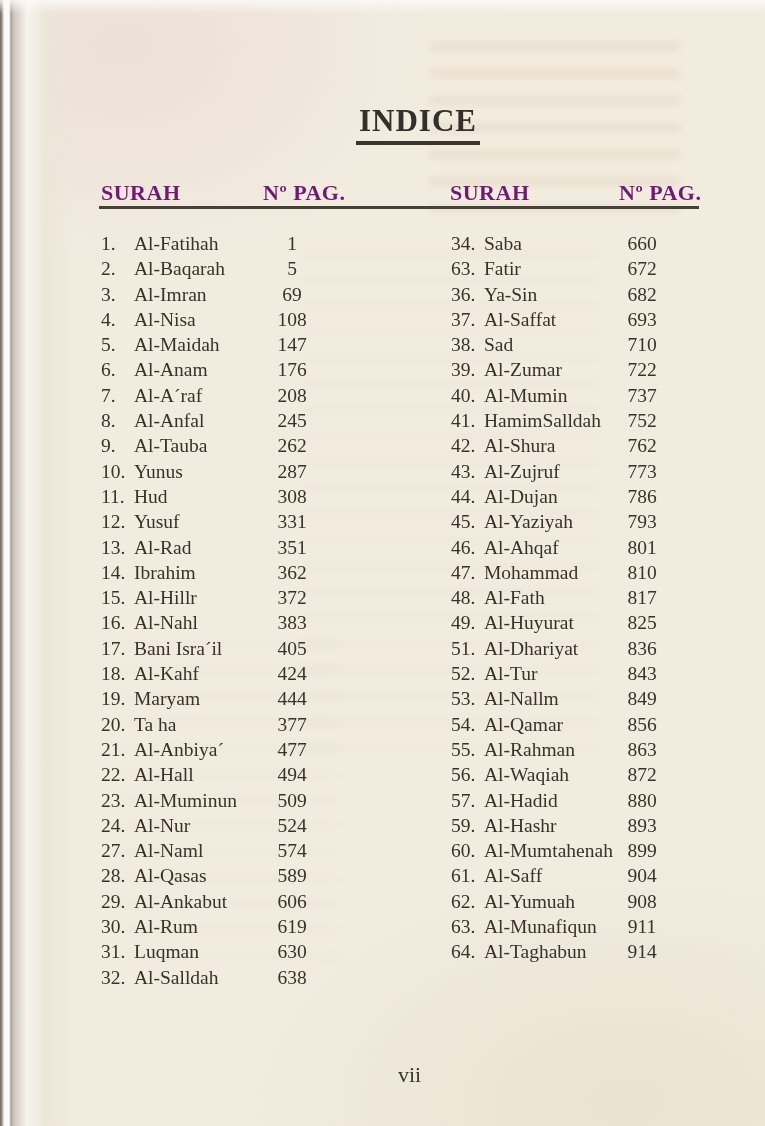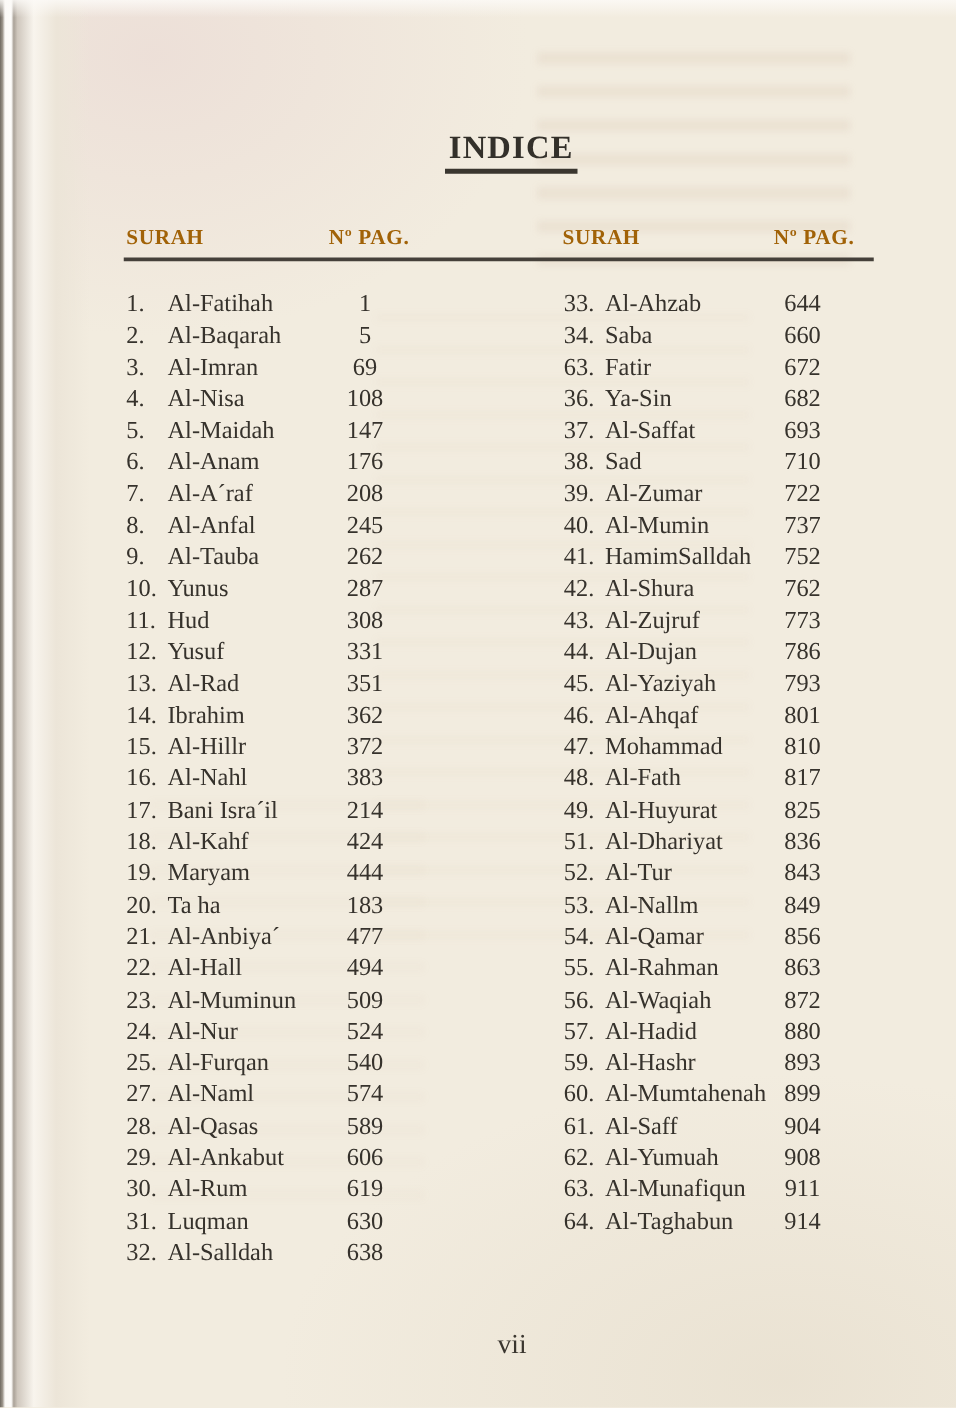--- a/index.html
+++ b/index.html
@@ -47,29 +47,29 @@
   }
   .ghost.g3 {
     left: 120px; top: 640px; width: 220px; height: 330px; opacity: .5;
     background: repeating-linear-gradient(180deg,
       rgba(186,152,122,0.07) 0 8px, rgba(186,152,122,0) 8px 26px);
   }
 
   
   .title {
     position: absolute; left: 356px; top: 103px;
-    font-size: 26px; font-weight: bold; letter-spacing: 1px;
+    font-size: 31px; font-weight: bold; letter-spacing: 1px;
     color: #33302a;
     border-bottom: 4px solid #3a362f;
     padding: 0 3px 2px 3px;
   }
   .colhead {
     position: absolute; top: 180px;
-    font-size: 17px; font-weight: bold; letter-spacing: 0.5px;
-    color: #a16207; white-space: nowrap;
+    font-size: 22px; font-weight: bold; letter-spacing: 0.5px;
+    color: #701a75; white-space: nowrap;
   }
   #h-surah-1 { left: 101px; }
   #h-pag-1   { left: 263px; }
   #h-surah-2 { left: 450px; }
   #h-pag-2   { left: 619px; }
   .rule {
     position: absolute; left: 99px; top: 206px;
     width: 600px; height: 2.5px; background: #45403a;
   }
 
@@ -203,39 +203,39 @@
 
     <div class="row">
       <span class="ord">16.</span>
       <span class="name">Al-Nahl</span>
       <span class="pg">383</span>
     </div>
 
     <div class="row">
       <span class="ord">17.</span>
       <span class="name">Bani Isra´il</span>
-      <span class="pg">214</span>
+      <span class="pg">405</span>
     </div>
 
     <div class="row">
       <span class="ord">18.</span>
       <span class="name">Al-Kahf</span>
       <span class="pg">424</span>
     </div>
 
     <div class="row">
       <span class="ord">19.</span>
       <span class="name">Maryam</span>
       <span class="pg">444</span>
     </div>
 
     <div class="row">
       <span class="ord">20.</span>
       <span class="name">Ta ha</span>
-      <span class="pg">183</span>
+      <span class="pg">377</span>
     </div>
 
     <div class="row">
       <span class="ord">21.</span>
       <span class="name">Al-Anbiya´</span>
       <span class="pg">477</span>
     </div>
 
     <div class="row">
       <span class="ord">22.</span>
@@ -248,25 +248,20 @@
       <span class="name">Al-Muminun</span>
       <span class="pg">509</span>
     </div>
 
     <div class="row">
       <span class="ord">24.</span>
       <span class="name">Al-Nur</span>
       <span class="pg">524</span>
     </div>
 
-    <div class="row">
-      <span class="ord">25.</span>
-      <span class="name">Al-Furqan</span>
-      <span class="pg">540</span>
-    </div>
 
 
     <div class="row">
       <span class="ord">27.</span>
       <span class="name">Al-Naml</span>
       <span class="pg">574</span>
     </div>
 
     <div class="row">
       <span class="ord">28.</span>
@@ -294,25 +289,20 @@
 
     <div class="row">
       <span class="ord">32.</span>
       <span class="name">Al-Salldah</span>
       <span class="pg">638</span>
     </div>
   </div>
 
 <div class="col right">
 
-    <div class="row">
-      <span class="ord">33.</span>
-      <span class="name">Al-Ahzab</span>
-      <span class="pg">644</span>
-    </div>
 
     <div class="row">
       <span class="ord">34.</span>
       <span class="name">Saba</span>
       <span class="pg">660</span>
     </div>
 
     <div class="row">
       <span class="ord">63.</span>
       <span class="name">Fatir</span>

